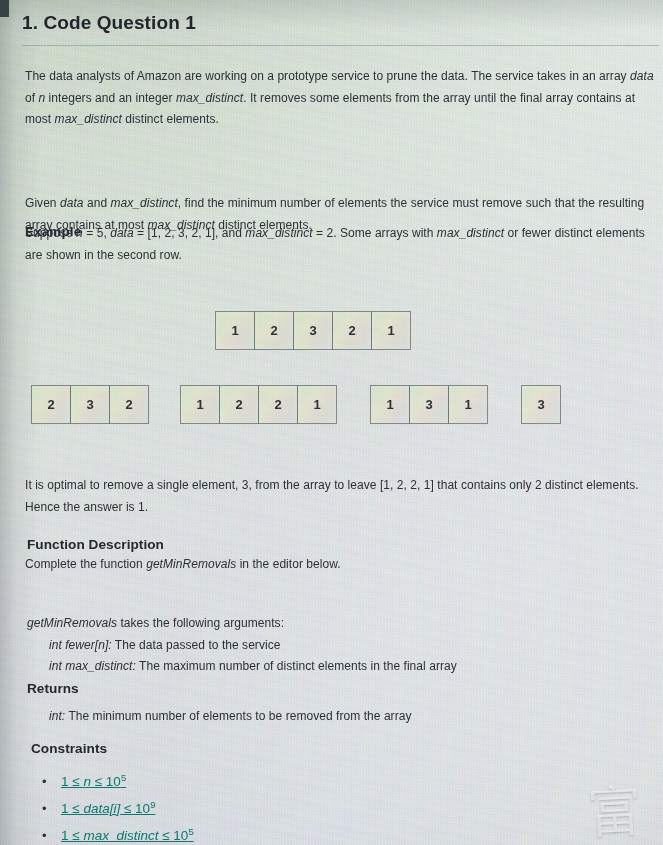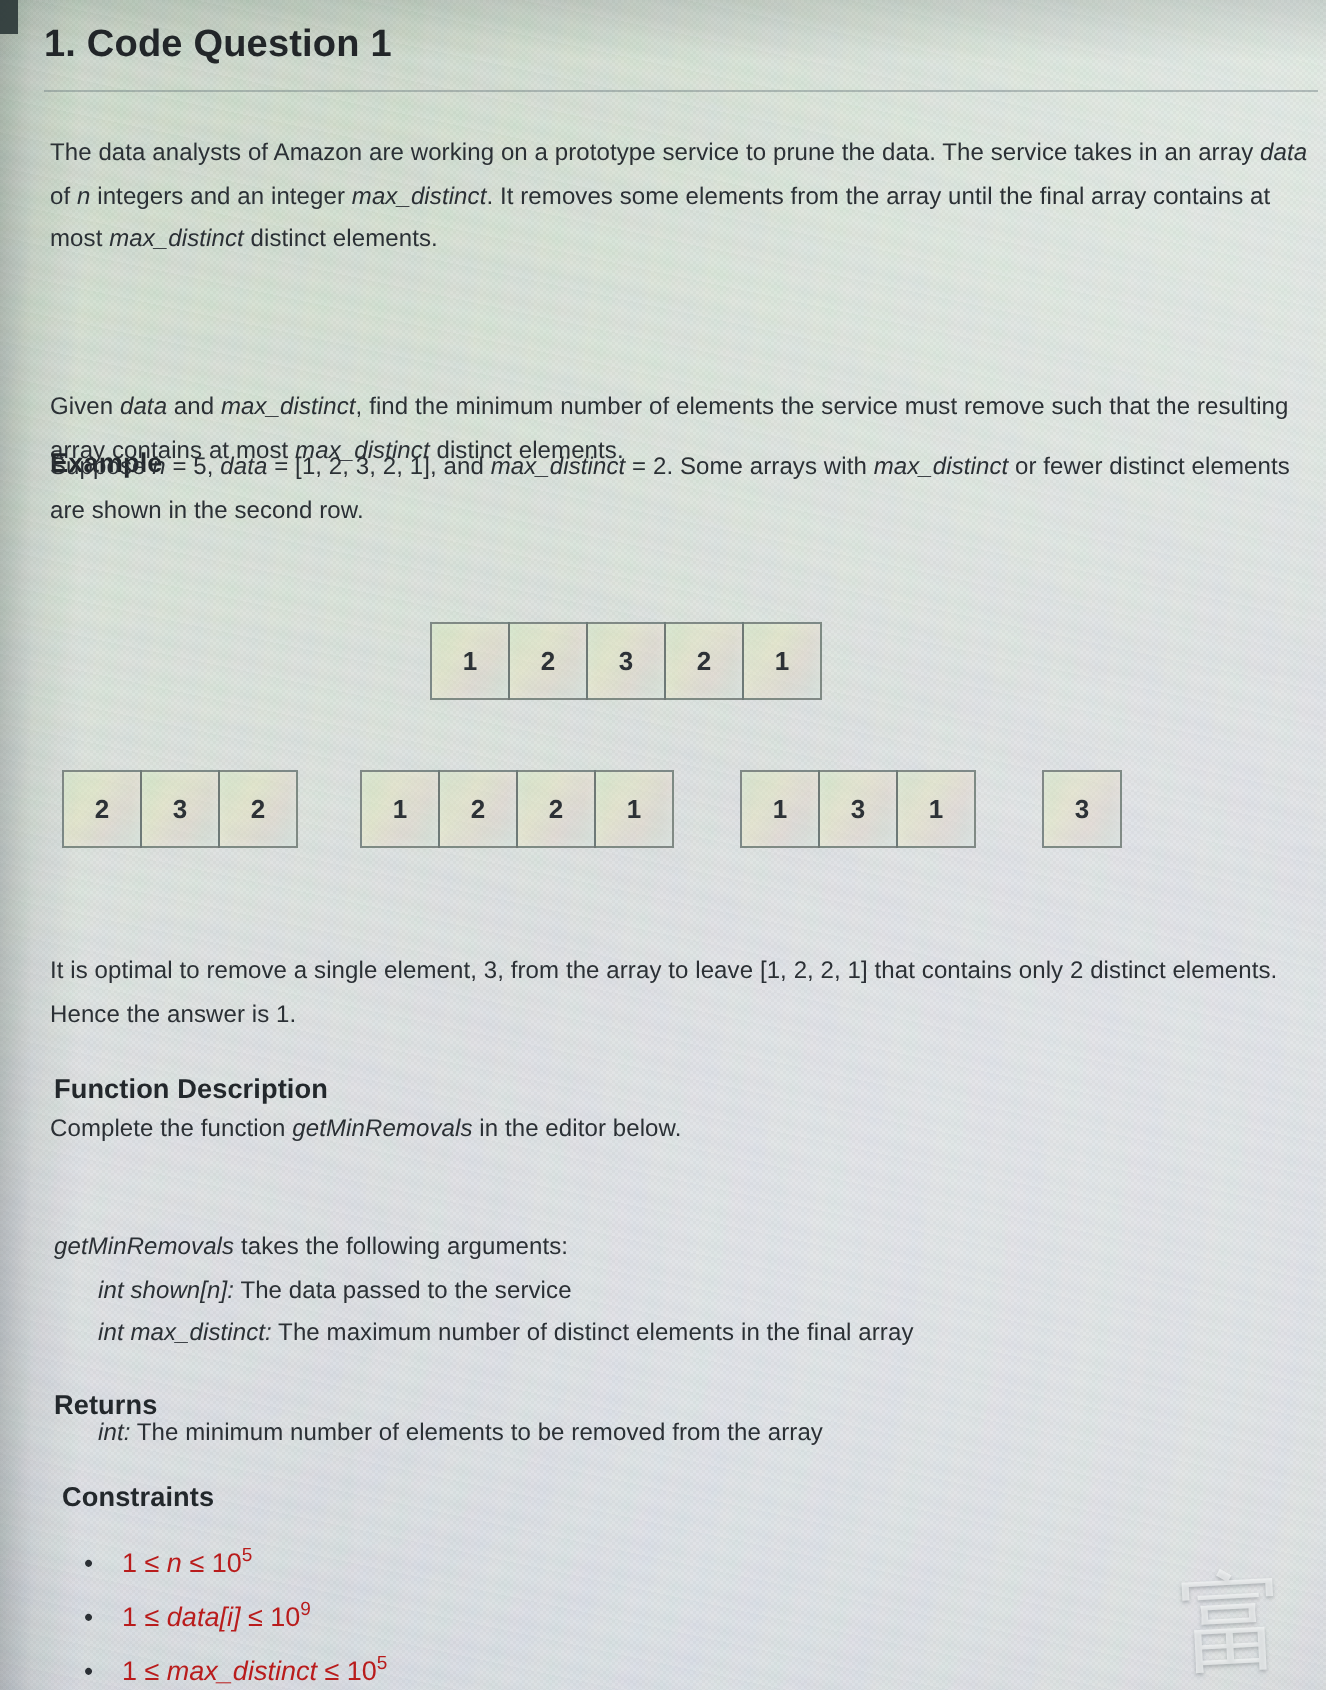--- a/index.html
+++ b/index.html
@@ -181,21 +181,21 @@
 
   .p-intro   { left: 25px; top: 66px;  width: 634px; }
   .p-given   { left: 25px; top: 149px; width: 628px; margin-top: 44px; }
   .h-example { left: 25px; top: 224px; }
   .p-example { left: 25px; top: 223px; width: 620px; }
   .p-optimal { left: 25px; top: 475px; width: 620px; }
   .h-funcdesc{ left: 27px; top: 537px; }
   .p-funcdesc{ left: 25px; top: 554px; width: 620px; }
   .p-args    { left: 27px; top: 597px; width: 620px; margin-top: 16px; }
   .args-sub  { display: block; padding-left: 22px; }
-  .h-returns { left: 27px; top: 695px; }
+  .h-returns { left: 27px; top: 681px; }
   .p-returns { left: 49px; top: 706px; width: 600px; }
   .h-constraints { left: 31px; top: 741px; }
 
   
   .arr-row { position: absolute; display: flex; }
   .cell {
     width: 38px;
     height: 37px;
     display: flex;
     align-items: center;
@@ -225,24 +225,25 @@
     position: absolute;
     left: 40px;
     top: 768px;
     margin: 0;
     padding: 0;
     list-style: none;
   }
   .constraints-list li {
     font-size: 13.5px;
     line-height: 27px;
-    color: #b91c1c;
+    color: #0f766e;
     position: relative;
     padding-left: 21px;
     white-space: nowrap;
+    text-decoration: underline;
   }
   .constraints-list li::before {
     content: "•";
     position: absolute;
     left: 2px;
     top: 0;
     font-size: 13px;
     color: #2b3035;
   }
   .constraints-list sup {
@@ -331,21 +332,21 @@
     <div class="arr-row grp-4">
         <div class="cell">3</div>
       </div>
 
     <div class="para p-optimal">It is optimal to remove a single element, 3, from the array to leave [1, 2, 2, 1] that contains only 2 distinct elements. Hence the answer is 1.</div>
 
     <div class="bold-head h-funcdesc">Function Description</div>
 
     <div class="para p-funcdesc">Complete the function <em>getMinRemovals</em> in the editor below.</div>
 
-    <div class="para p-args"><em>getMinRemovals</em> takes the following arguments:<span class="args-sub"><em>int shown[n]:</em> The data passed to the service</span><span class="args-sub"><em>int max_distinct:</em> The maximum number of distinct elements in the final array</span></div>
+    <div class="para p-args"><em>getMinRemovals</em> takes the following arguments:<span class="args-sub"><em>int fewer[n]:</em> The data passed to the service</span><span class="args-sub"><em>int max_distinct:</em> The maximum number of distinct elements in the final array</span></div>
 
     <div class="bold-head h-returns">Returns</div>
 
     <div class="para p-returns"><em>int:</em> The minimum number of elements to be removed from the array</div>
 
     <div class="bold-head h-constraints">Constraints</div>
 
     <ul class="constraints-list">
         <li><span>1 ≤ </span><em>n</em><span> ≤ 10</span><sup>5</sup></li>
         <li><span>1 ≤ </span><em>data[i]</em><span> ≤ 10</span><sup>9</sup></li>

